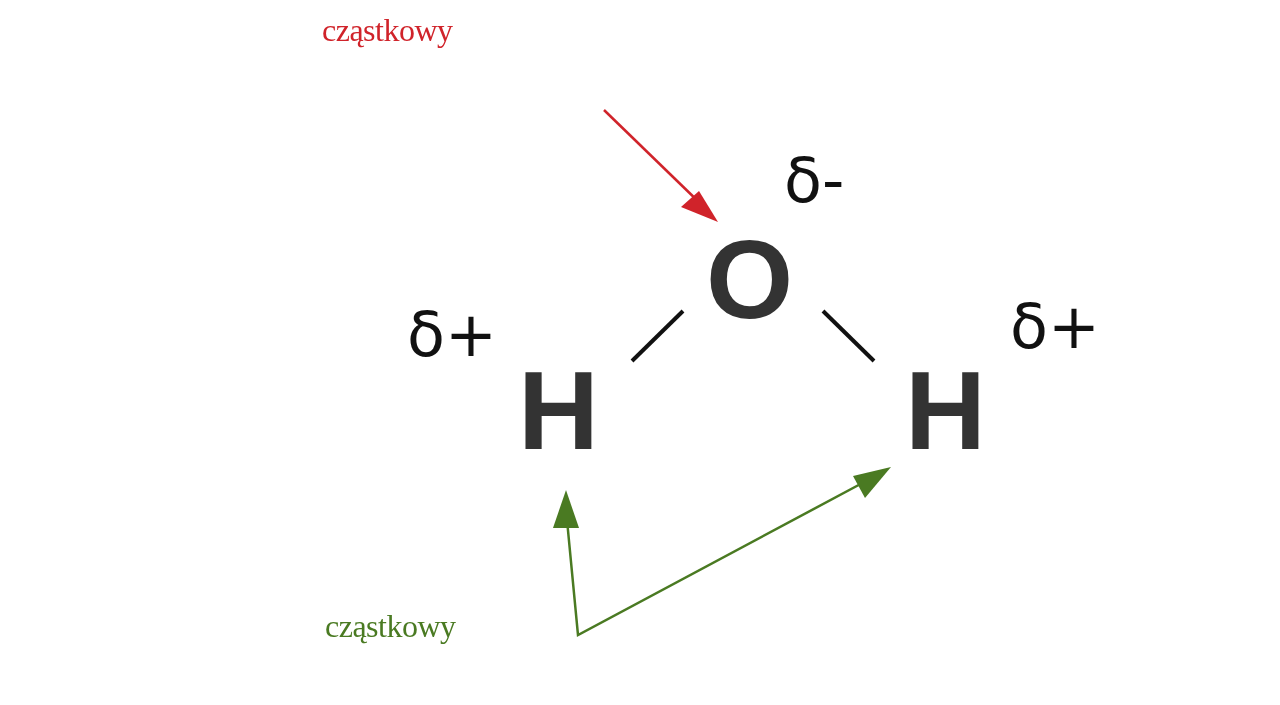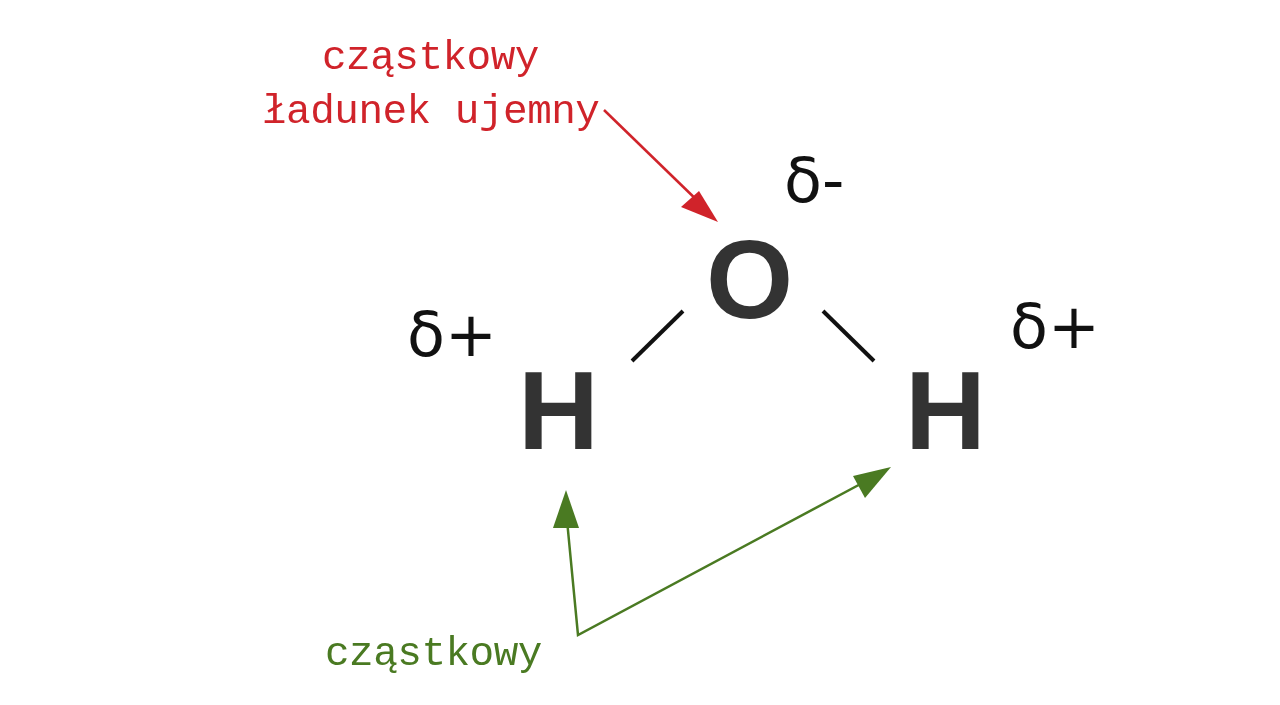--- a/index.html
+++ b/index.html
@@ -1,26 +1,25 @@
 <!DOCTYPE html>
 <html><head>
   <meta charset="utf-8">
   <style>
     html, body { margin: 0; padding: 0; background: #ffffff; }
     body { width: 1280px; height: 705px; position: relative; overflow: hidden; }
     .stage { position: absolute; left: 0; top: 0; width: 1280px; height: 705px; }
     svg.lines { position: absolute; left: 0; top: 0; }
     .label {
       position: absolute;
-      font-family: Liberation Mono, monospace;
-      font-size: 41px;
+      font-family: Liberation Serif, serif;
+      font-size: 32px;
       line-height: 48px;
       white-space: nowrap;
       letter-spacing: -0.5px;
-      margin-top: 28px;
     }
     .red { color: #d0232a; }
     .green { color: #4a7a22; }
     .atom {
       position: absolute;
       font-family: "Liberation Sans", sans-serif;
       font-weight: bold;
       color: #333333;
       line-height: 1;
     }
@@ -57,23 +56,20 @@
     <g>
       <polyline points="567,520 578,635 868,480" fill="none" stroke="#4a7a22" stroke-width="2.5"></polyline>
       <polygon points="566,490 553,528 579,528" fill="#4a7a22"></polygon>
       <polygon points="891,467 853,476 865,498" fill="#4a7a22"></polygon>
     </g>
   </svg>
 
   <div class="label red" style="left:322px; top:6px;">
     <span>cząstkowy</span>
   </div>
-  <div class="label red" style="left:262px; top:60px;">
-    <span>ładunek ujemny</span>
-  </div>
 
   <div class="atom" style="left:706px; top:224px; font-size:112px;">O</div>
   <div class="charge" style="left:784px; top:150px; font-size:62px;">δ-</div>
 
   <div class="atom" style="left:518px; top:355px; font-size:112px;">H</div>
   <div class="charge" style="left:407px; top:304px; font-size:62px;">δ+</div>
 
   <div class="atom" style="left:905px; top:355px; font-size:112px;">H</div>
   <div class="charge" style="left:1010px; top:296px; font-size:62px;">δ+</div>
 

